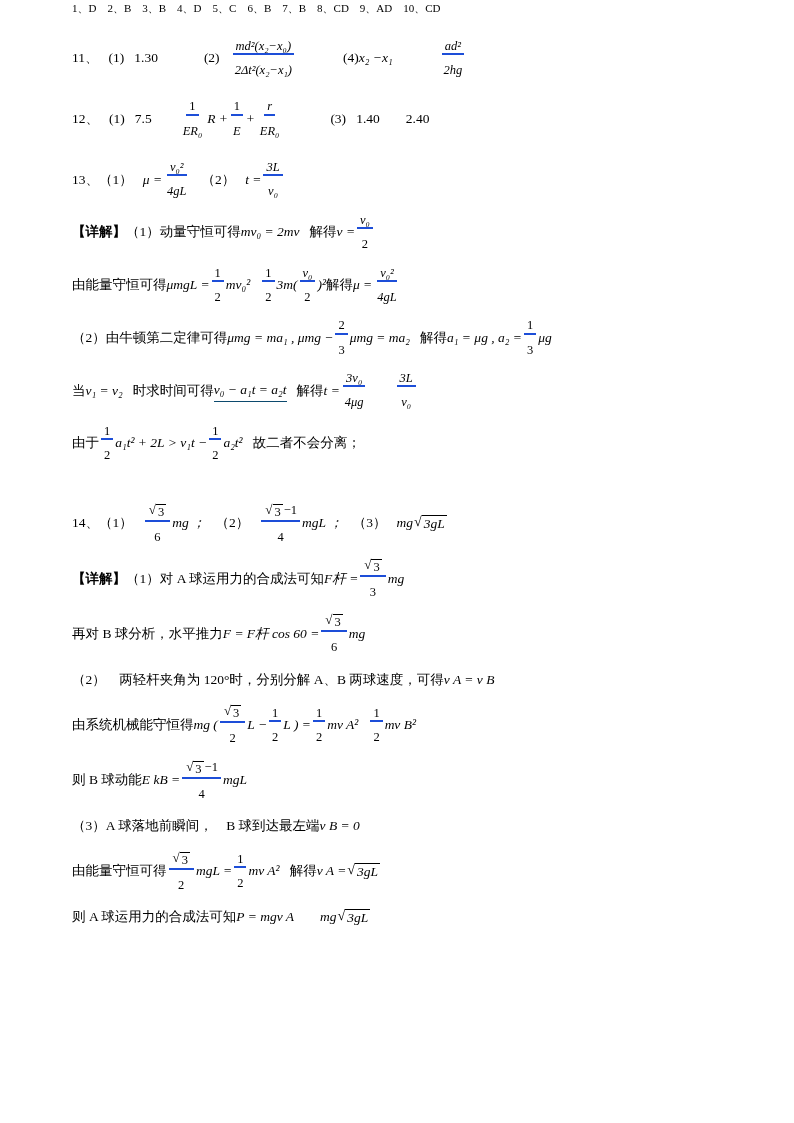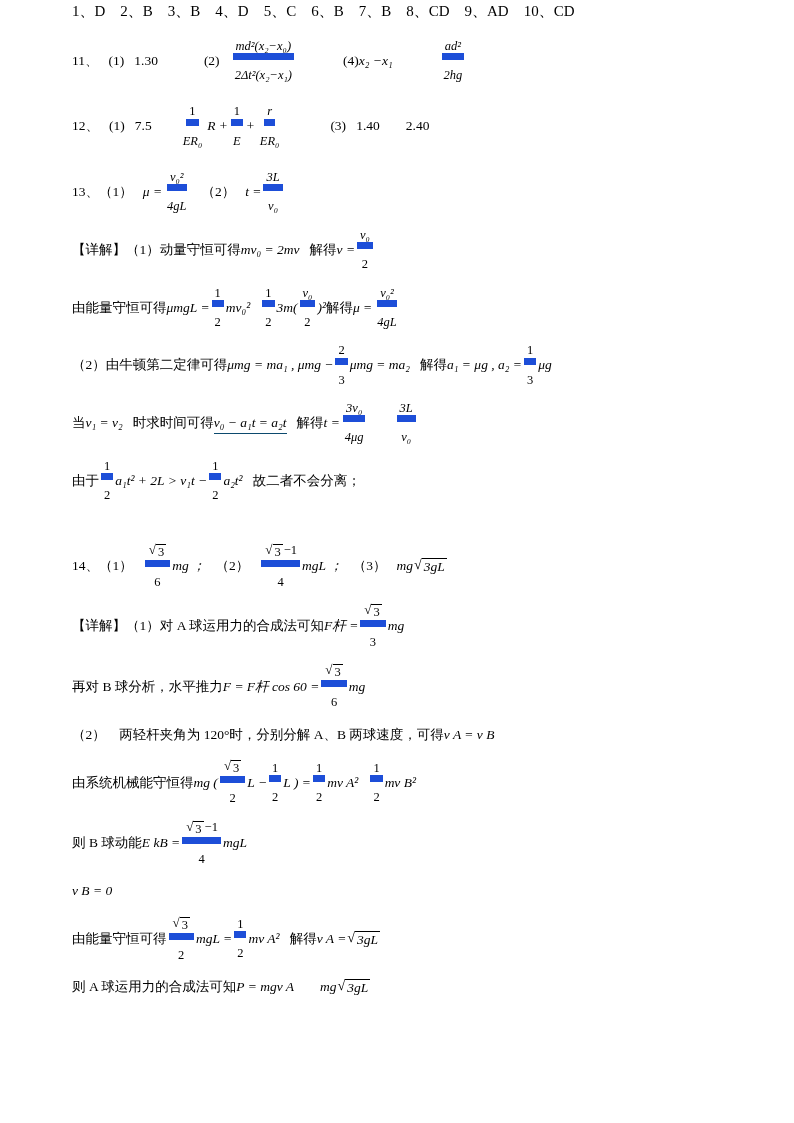--- a/index.html
+++ b/index.html
@@ -23,23 +23,23 @@
   }
   .title {
     text-align: center;
     font-weight: bold;
     font-size: 15px;
     margin-top: 88px;
     margin-bottom: 14px;
     letter-spacing: 0.2px;
   }
   .line {
-    font-size: 15px;
+    font-size: 11px;
     line-height: 1.5;
-    margin: 0 0 8px 0;
+    margin: 0 0 14px 0;
     white-space: nowrap;
   }
   .block {
     font-size: 13.5px;
     line-height: 1.6;
     margin: 0 0 14px 0;
     display: flex;
     align-items: center;
     flex-wrap: nowrap;
   }
@@ -53,36 +53,36 @@
   .frac {
     display: inline-flex;
     flex-direction: column;
     align-items: center;
     justify-content: center;
     vertical-align: middle;
     margin: 0 2px;
     font-size: 12.5px;
     line-height: 1.15;
   }
-  .frac .num { padding: 0 3px; border-bottom: 7px solid #1d4ed8; }
+  .frac .num { padding: 0 3px; border-bottom: 2px solid #1d4ed8; }
   .frac .den { padding: 0 3px; margin-top: 8px; }
   .sqrt {
     display: inline-flex;
     align-items: flex-start;
     margin: 0 1px;
   }
   .sqrt > .radical { font-size: 1.05em; line-height: 1; }
   .sqrt > .rad-body {
     border-top: 1px solid #000;
     padding: 0 2px;
     margin-top: 1px;
     line-height: 1.2;
   }
   .underline-t { border-bottom: 1px solid #0c4a6e; }
-  .bold { font-weight: normal; text-align: right; }
+  .bold { font-weight: bold; text-align: right; }
   .row-gap { height: 8px; }
   .big-gap { height: 26px; }
 </style>
 </head>
 <body>
 
 <div class="page">
 
 
   <div class="line">1、D　2、B　3、B　4、D　5、C　6、B　7、B　8、CD　9、AD　10、CD</div>
@@ -373,20 +373,21 @@
           <span class="radical">√</span>
             <span class="rad-body mn">3</span>
         </span><span class="mn">−1</span>
       </span>
       <span class="den mn">4</span>
     </span>
     <span class="mi">mgL</span>
   </div>
 
   <div class="block">
+    <span class="mn">（3）A 球落地前瞬间，　B 球到达最左端</span>
     <span class="mi">v B = 0</span>
   </div>
 
   <div class="block">
     <span class="mn">由能量守恒可得</span>
     <span class="frac">
       <span class="num">
         <span class="sqrt">
           <span class="radical">√</span>
             <span class="rad-body mn">3</span>

